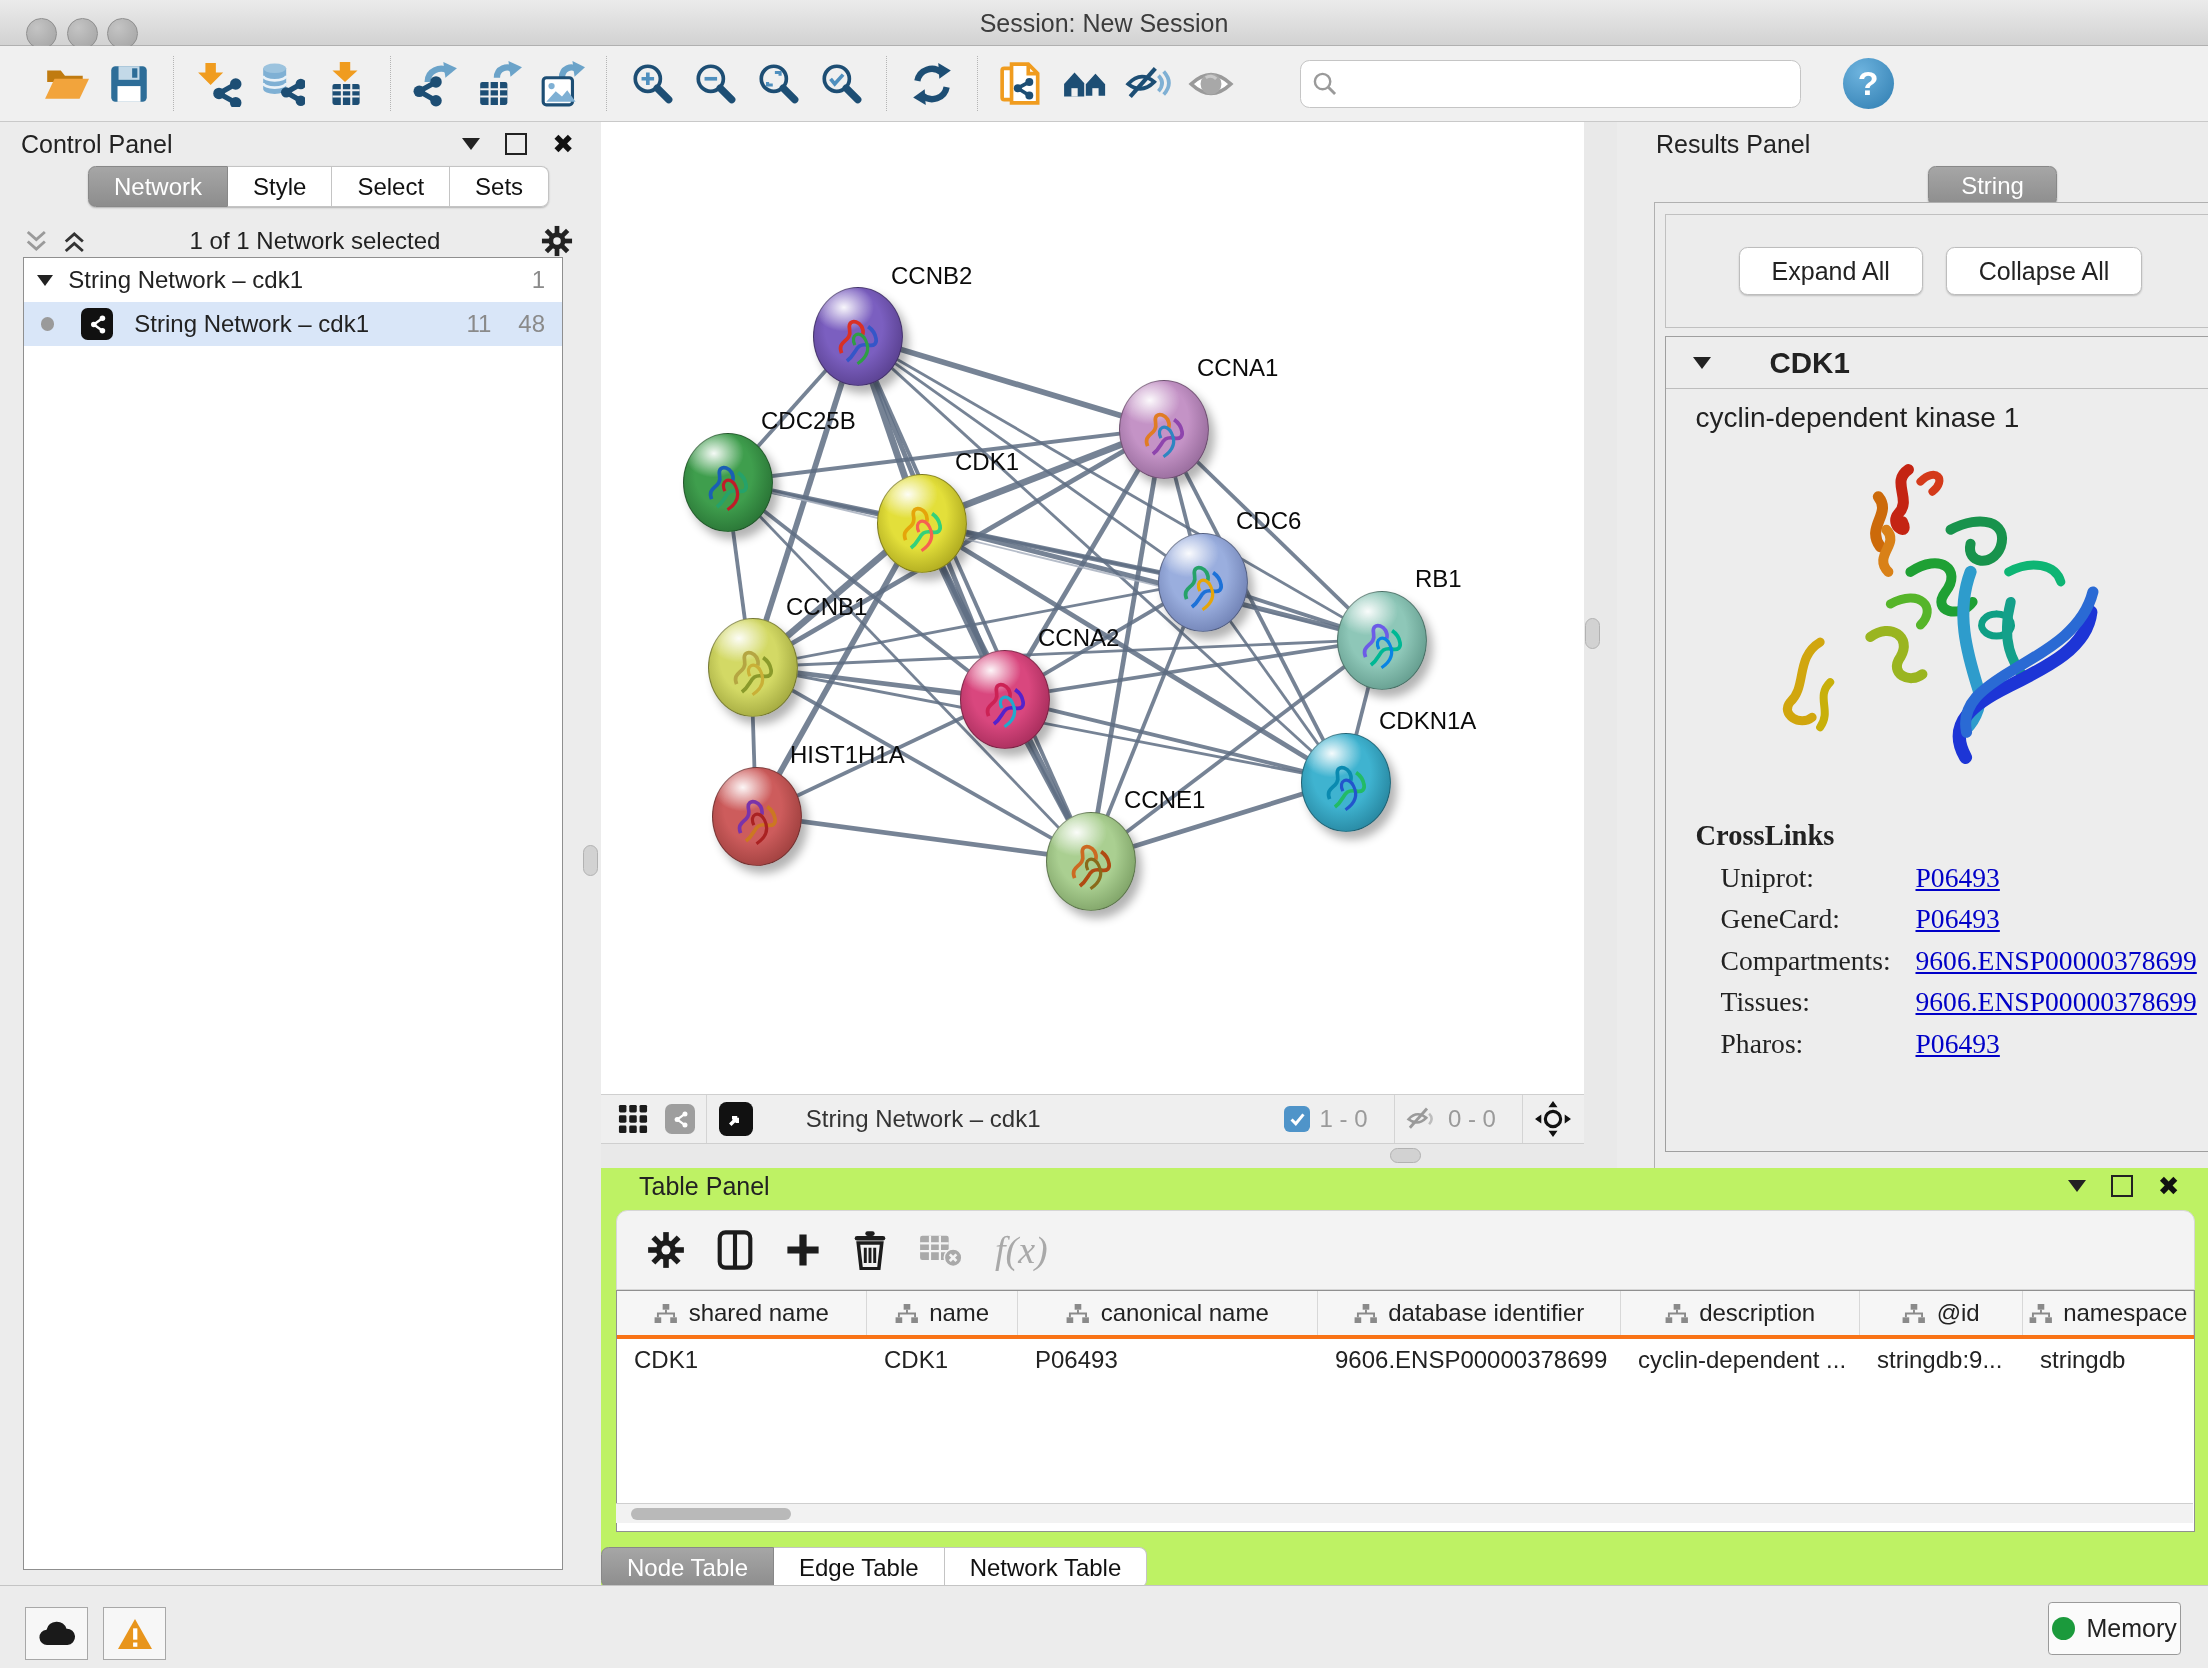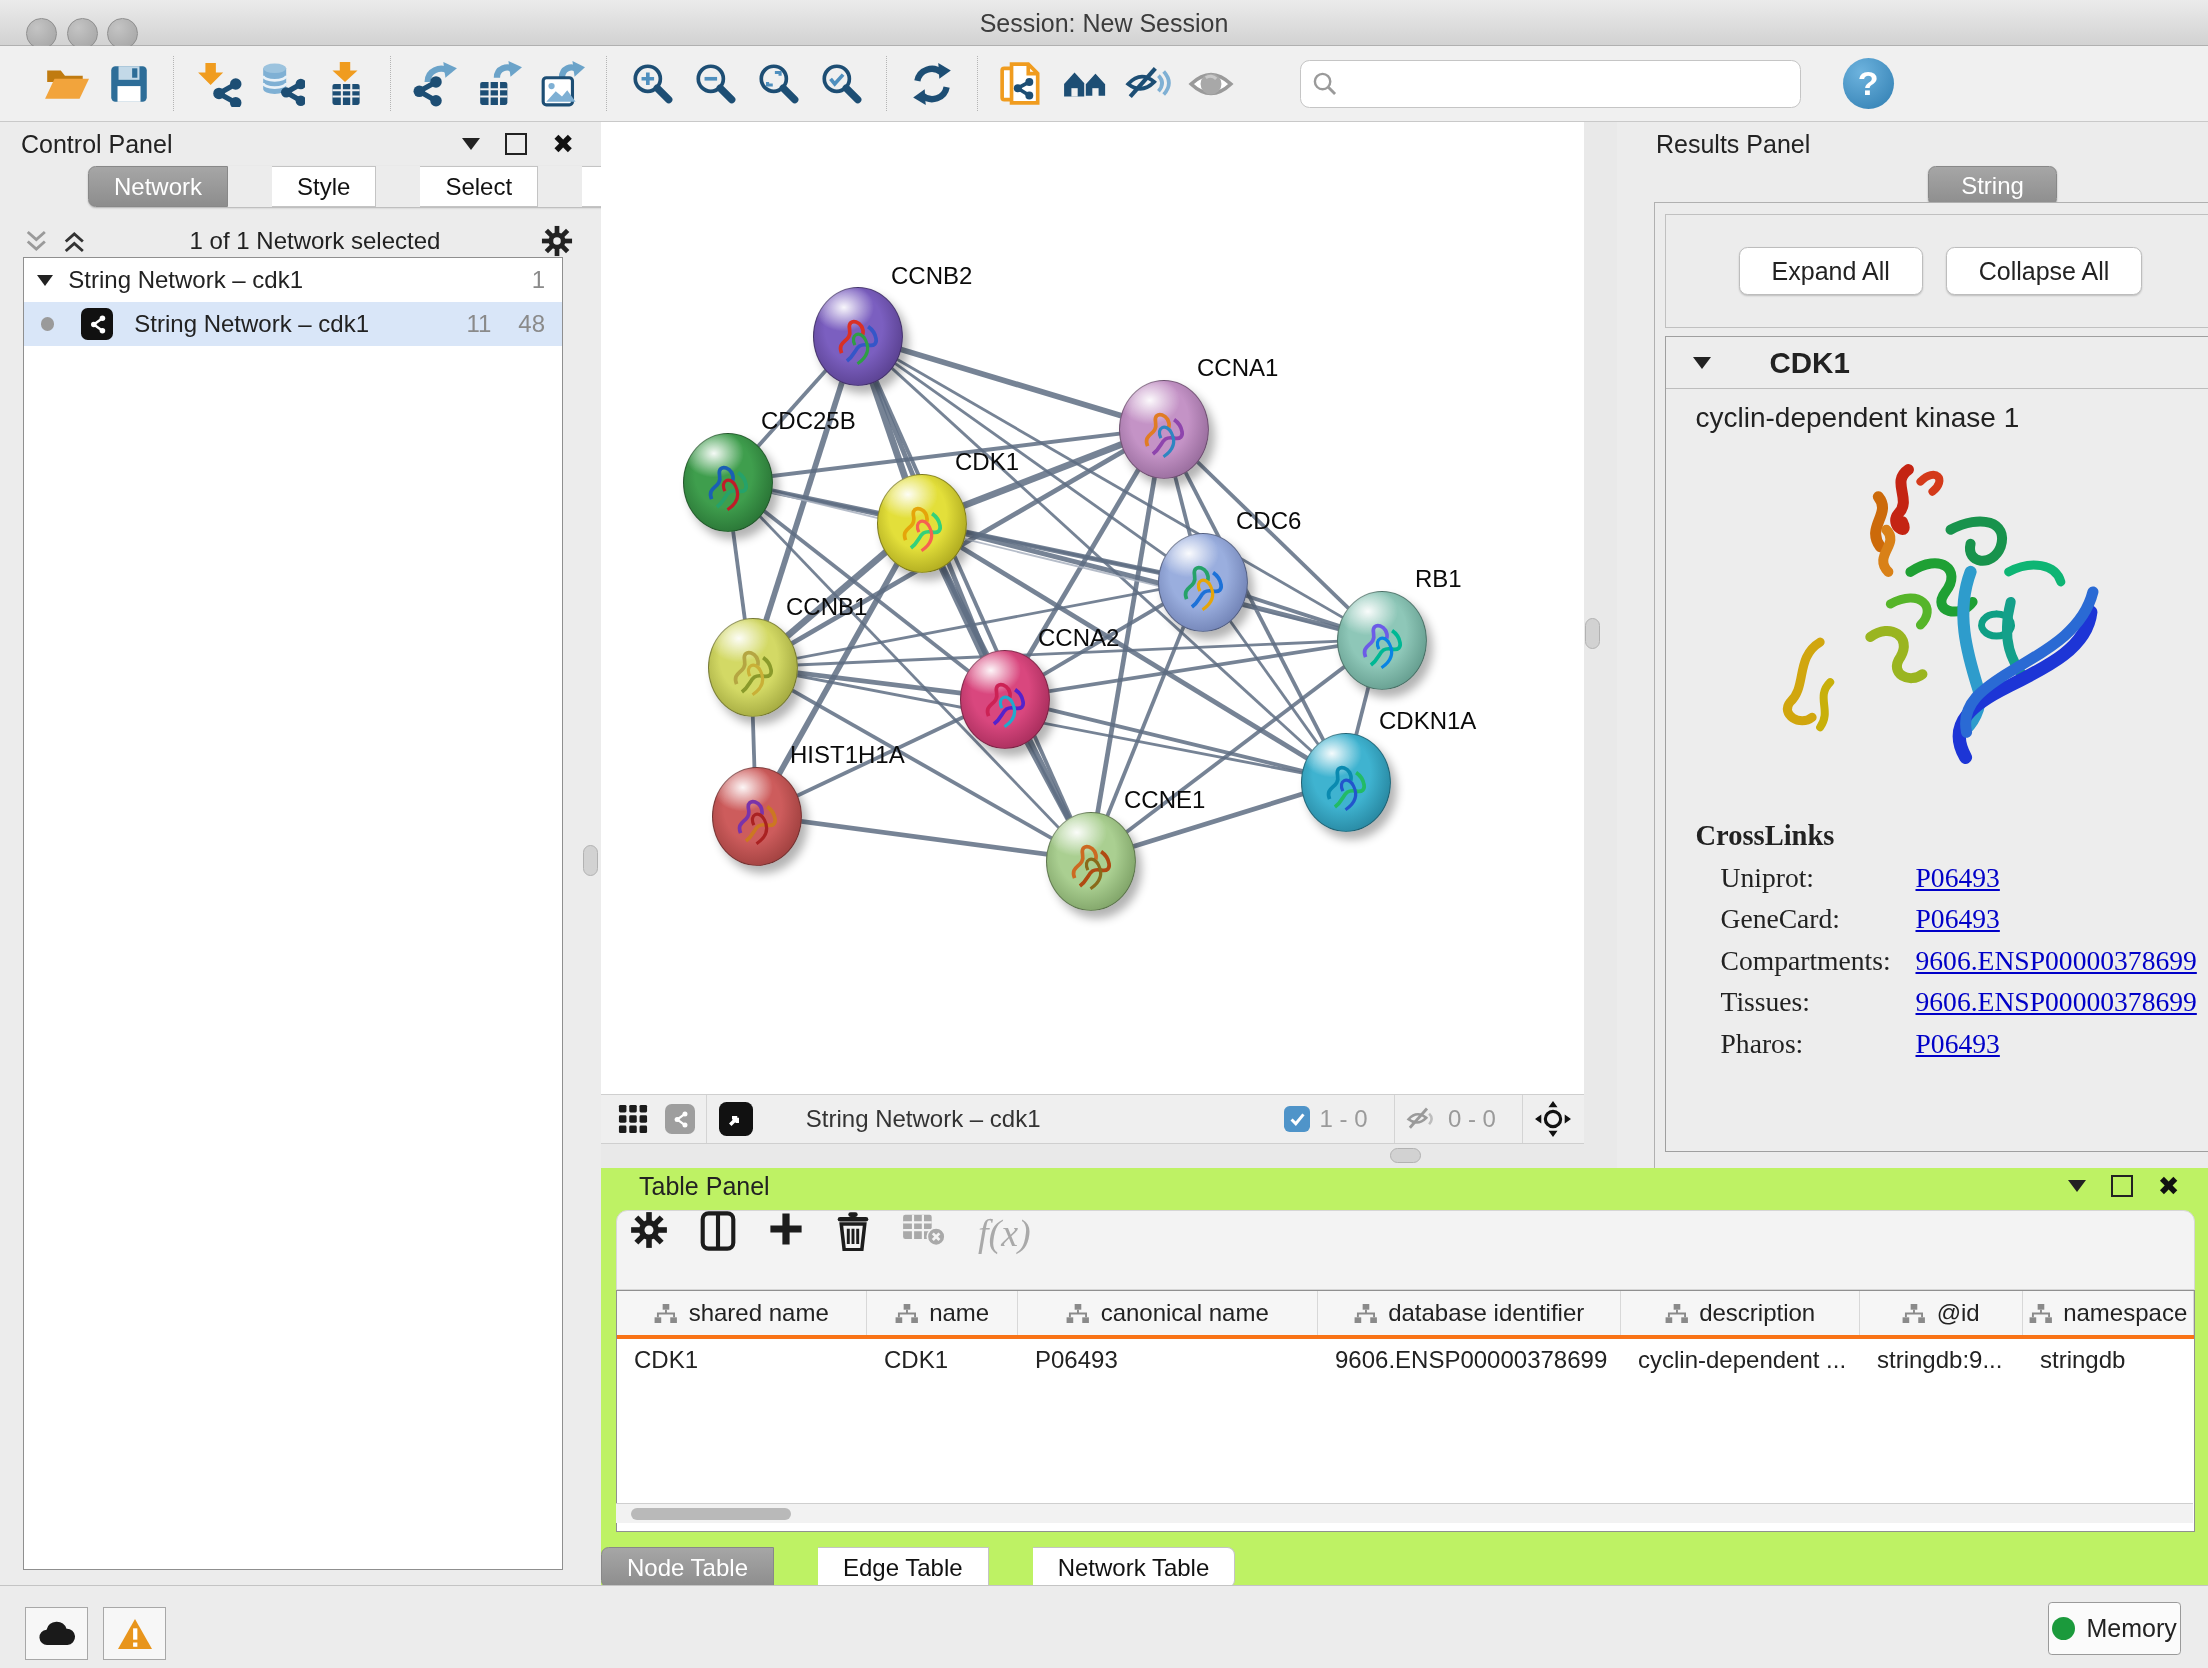--- a/index.html
+++ b/index.html
@@ -29,21 +29,21 @@
       background:radial-gradient(circle at 35% 28%,#6db3de,#2e7cb0);color:#fff;font-size:34px;
       font-weight:bold;display:flex;align-items:center;justify-content:center;}
 
   
   .phead{display:flex;align-items:center;font-size:25px;color:#222;}
   .pctrl{display:flex;align-items:center;gap:25px;margin-left:auto;}
   .caret{width:0;height:0;border-left:9.5px solid transparent;border-right:9.5px solid transparent;
       border-top:12.4px solid #222;display:inline-block;}
   .floatic{width:18px;height:18px;border:2.4px solid #222;display:inline-block;}
   .closeic{font-size:26px;font-weight:bold;color:#111;line-height:1;}
-  .seg{display:inline-flex;box-shadow:0 1px 1.9px rgba(0,0,0,.25);border-radius:8px;gap:44px;}
+  .seg{display:inline-flex;box-shadow:0 1px 1.9px rgba(0,0,0,.25);border-radius:8px;}
   .seg .s{padding:5.7px 25px;background:#fff;border:1px solid #c4c4c4;border-left-width:0;
       font-size:24px;color:#111;}
   .seg .s:first-child{border-radius:7.6px 0 0 7.6px;border-left-width:1px;}
   .seg .s:last-child{border-radius:0 7.6px 7.6px 0;}
   .seg .s.active{background:linear-gradient(#a6a6a6,#8d8d8d);color:#fff;border-color:#888;}
 
   
   .leftcol{left:0;top:122px;width:601px;height:1463px;background:#ececec;}
   .cp-head{position:absolute;left:21px;right:27px;top:7.6px;}
   .cp-tabs{position:absolute;left:88px;top:44px;}
@@ -94,22 +94,22 @@
   .xl{font-family:"Liberation Serif","DejaVu Serif",serif;}
   .xl-head{font-size:28.5px;font-weight:bold;margin:27px 0 7.6px 30px;}
   .xl-row{display:flex;font-size:27.6px;margin:9.5px 0 0 55px;}
   .xl-row .lab{width:195px;}
   .xl-row .val a{color:#0000c8;}
 
   
   .tablecol{left:601px;top:1168px;width:1607px;height:417px;background:#bef264;}
   .tp-head{position:absolute;left:38px;right:28.5px;top:3.8px;}
   .tp-toolbar{position:absolute;left:15px;top:42px;width:1579px;height:80px;background:#f3f3f3;
-      border:1px solid #d6d6d6;border-radius:11.4px 11.4px 0 0;display:flex;align-items:flex-start;gap:32px;
-      padding-left:13px;box-sizing:border-box;}
+      border:1px solid #d6d6d6;border-radius:11.4px 11.4px 0 0;display:flex;align-items:center;gap:32px;
+      padding-left:30px;box-sizing:border-box;}
   .tp-toolbar svg{display:block;}
   .fx{font-family:"Liberation Serif","DejaVu Serif",serif;font-style:italic;font-size:38px;
       color:#a9a9a9;}
   .dtable{position:absolute;left:15px;top:122px;width:1577px;height:240px;background:#fff;
       border:1px solid #909090;overflow:hidden;}
   .hrow{display:flex;height:44px;background:#f6f6f6;border-bottom:4px solid #f97316;}
   .hcell{display:flex;align-items:center;justify-content:center;gap:11.4px;font-size:24px;
       border-right:1px solid #d8d8d8;box-sizing:border-box;flex:0 0 auto;overflow:hidden;}
   .drow{display:flex;height:42px;align-items:center;}
   .dcell{font-size:24px;padding-left:17px;box-sizing:border-box;flex:0 0 auto;overflow:hidden;

